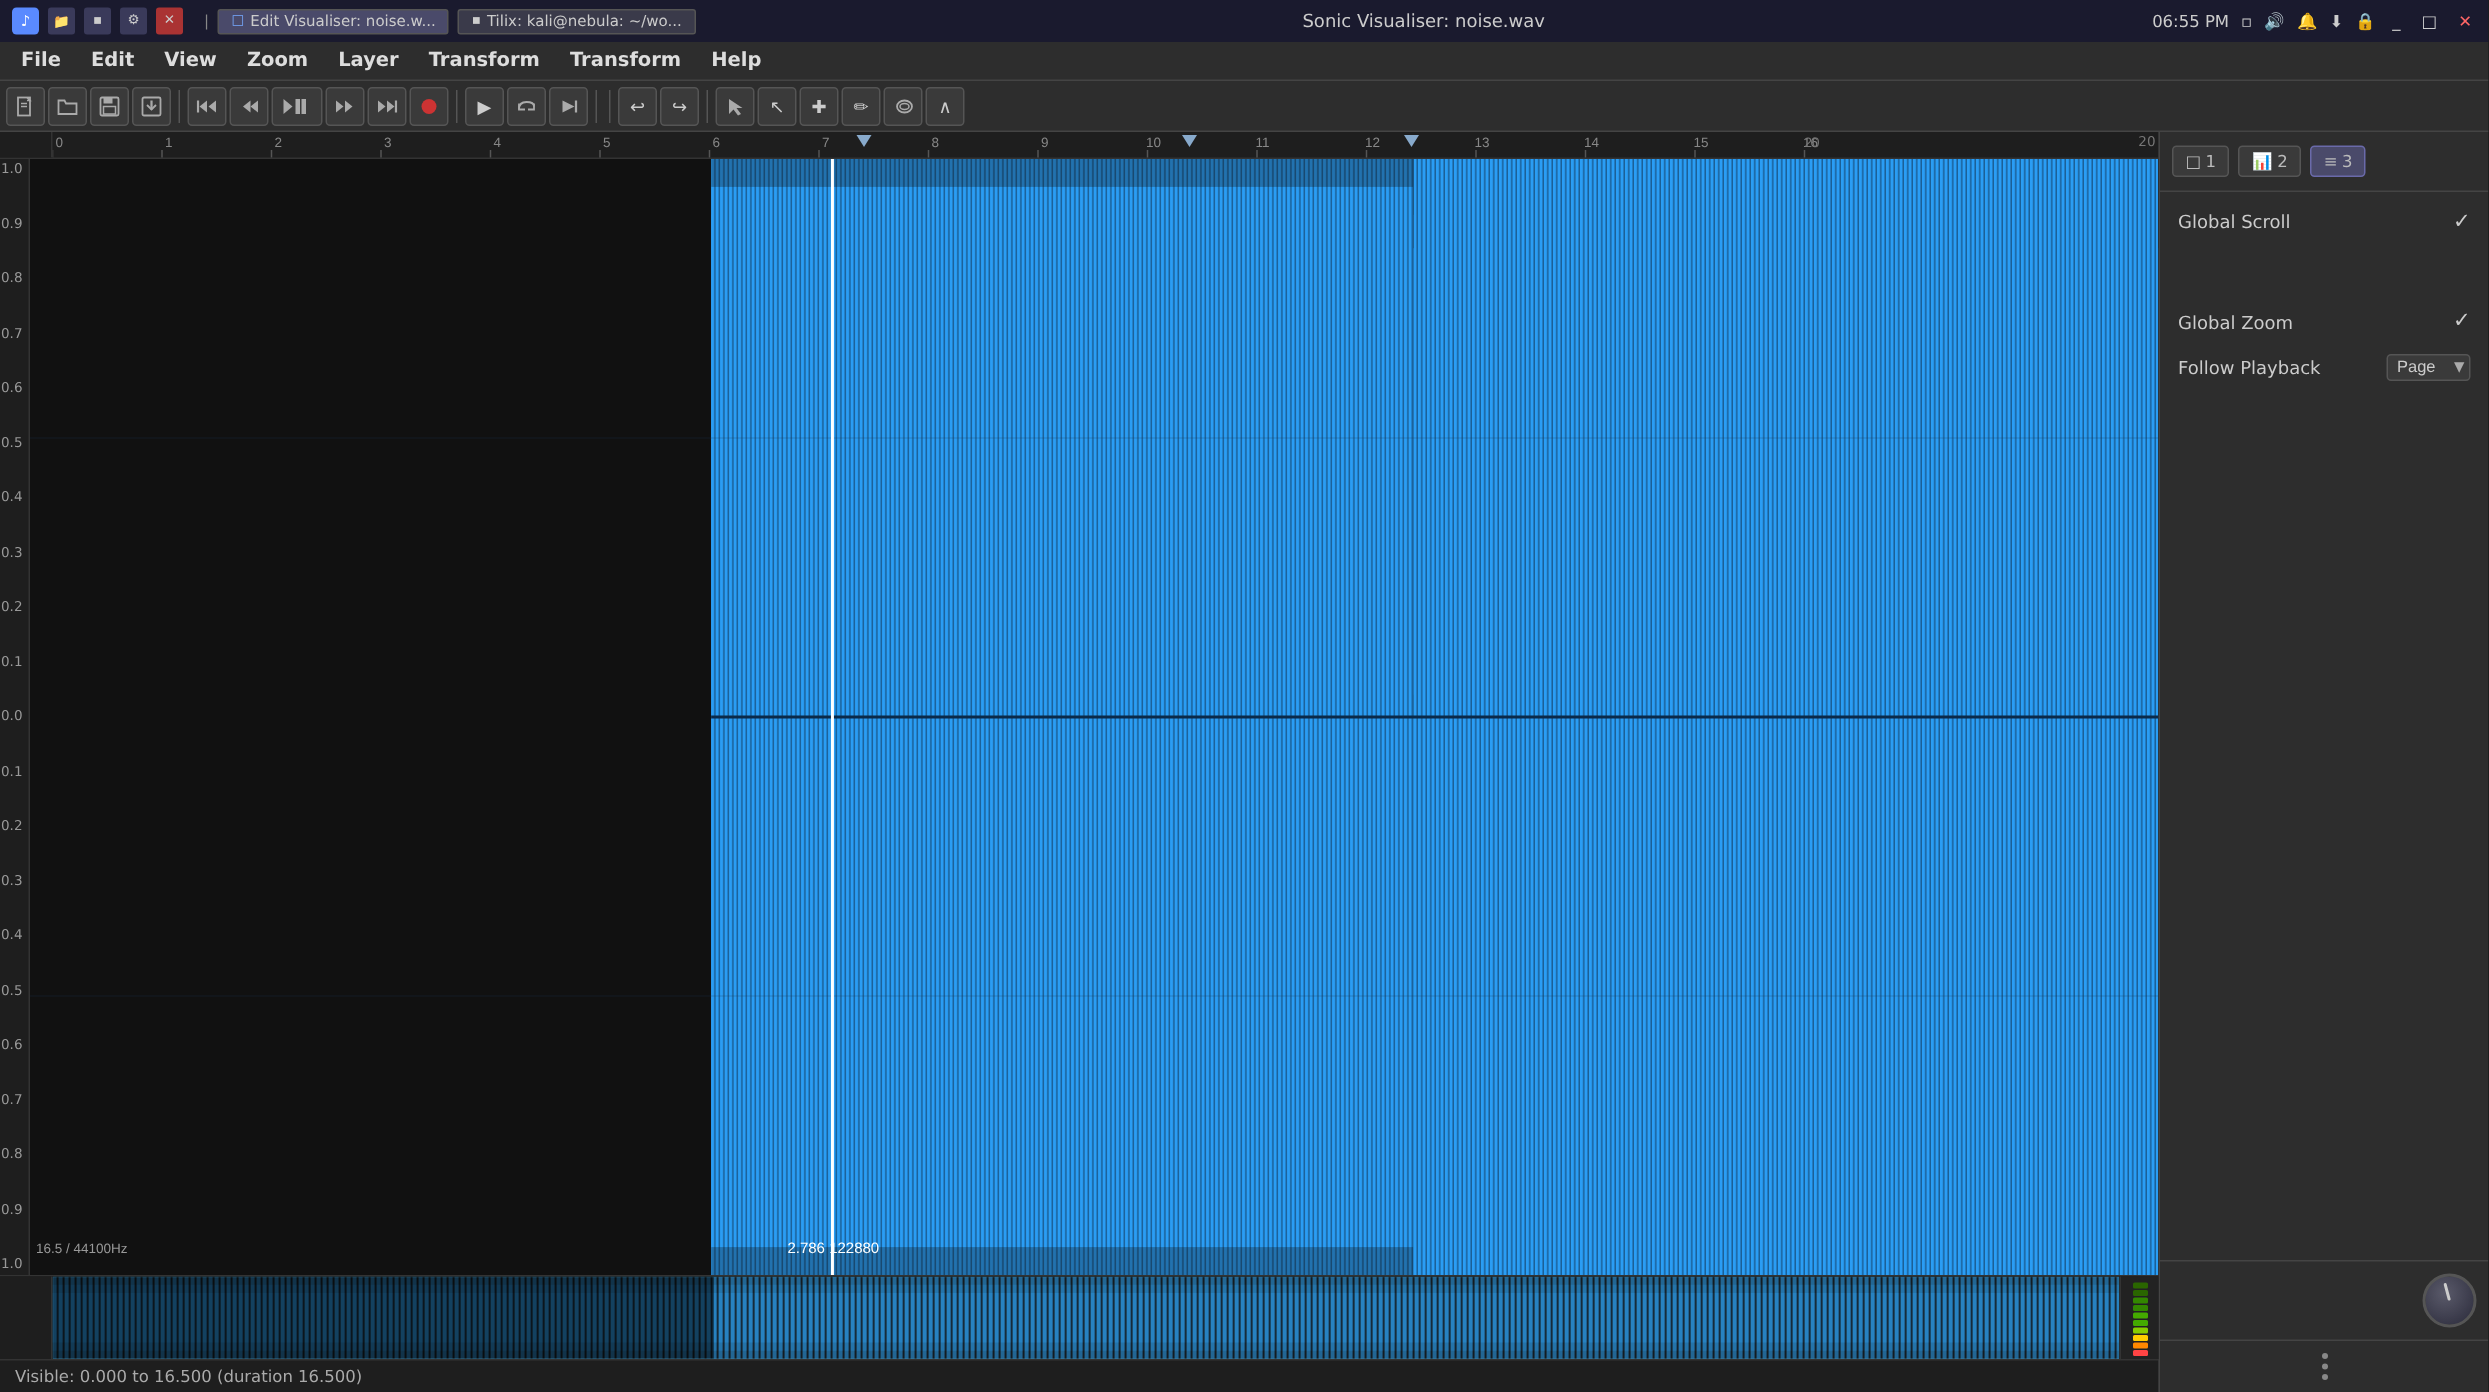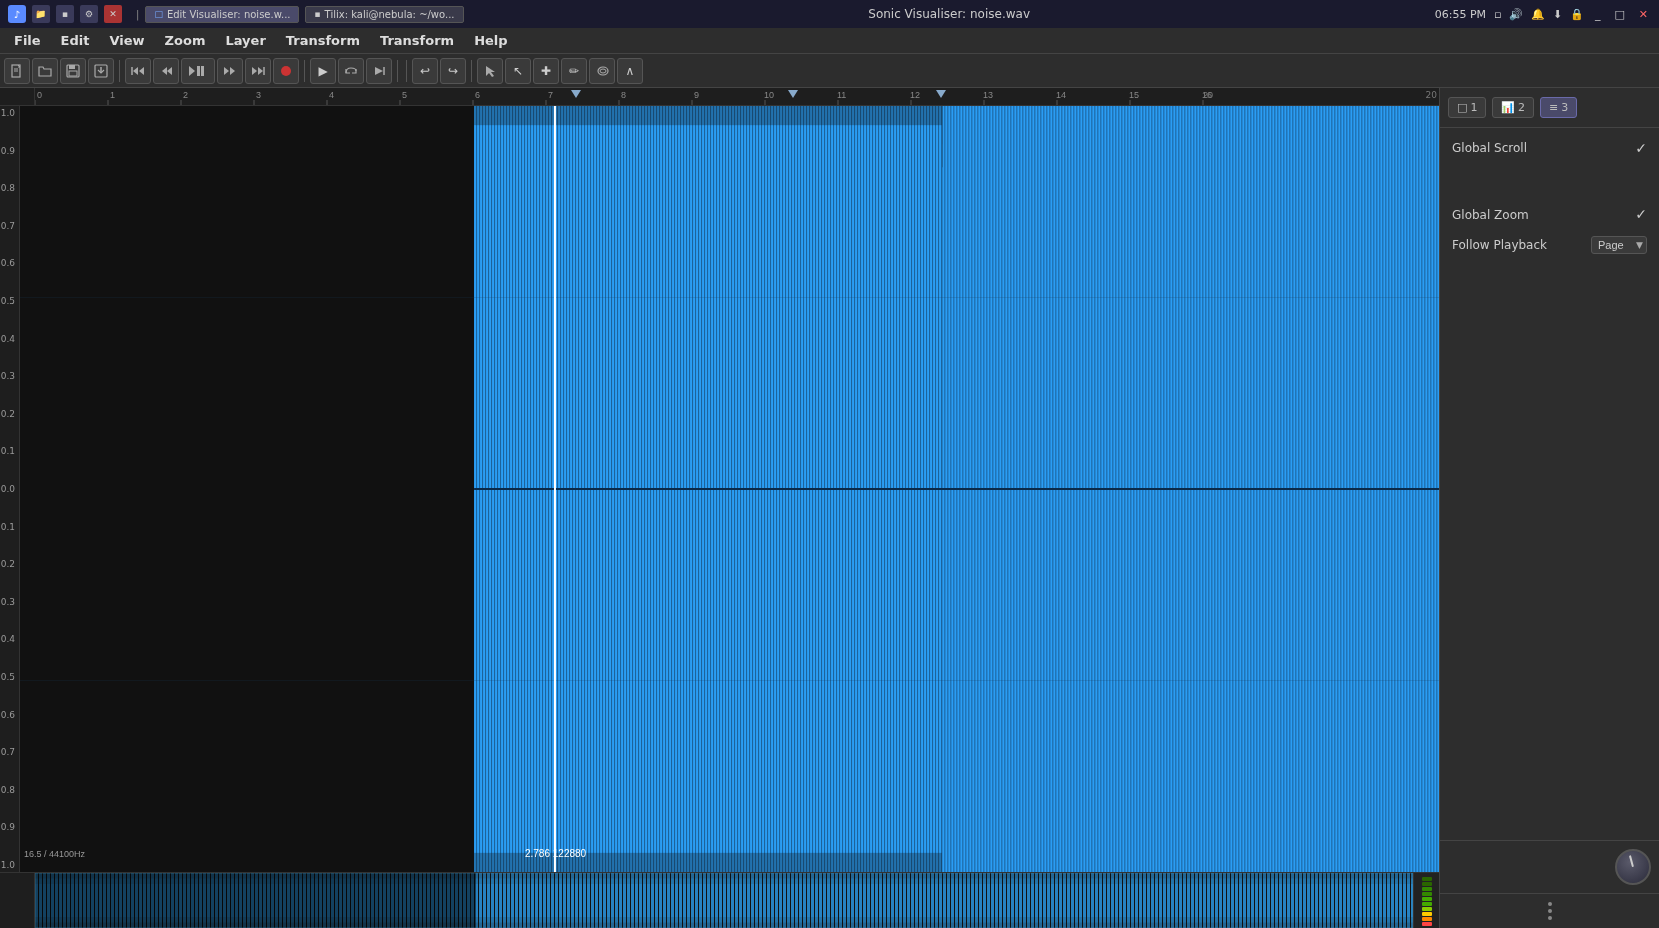--- a/index.html
+++ b/index.html
@@ -605,20 +605,23 @@
           <div style="width:10px;height:4px;background:#338800;border-radius:1px;"></div>
           <div style="width:10px;height:4px;background:#44aa00;border-radius:1px;"></div>
           <div style="width:10px;height:4px;background:#44aa00;border-radius:1px;"></div>
           <div style="width:10px;height:4px;background:#88cc00;border-radius:1px;"></div>
           <div style="width:10px;height:4px;background:#ffcc00;border-radius:1px;"></div>
           <div style="width:10px;height:4px;background:#ff8800;border-radius:1px;"></div>
           <div style="width:10px;height:4px;background:#ff4444;border-radius:1px;"></div>
         </div>
       </div>
 
+      <div id="status-bar" style="height:22px;background:#1e1e1e;display:flex;align-items:center;padding:0 10px;font-size:11px;color:#aaa;border-top:1px solid #333;">
+        <span>Visible: 0.000 to 16.500 (duration 16.500)</span>
+      </div>
     </div>
 
     <div id="right-panel-area" style="width:220px;flex-shrink:0;background:#2d2d2d;border-left:1px solid #444;display:flex;flex-direction:column;">
 
       <div id="layer-tabs" style="display:flex;align-items:center;padding:6px 8px;gap:6px;border-bottom:1px solid #444;height:40px;">
         <div class="layer-tab" style="padding:3px 8px;background:#3a3a3a;border:1px solid #555;border-radius:3px;cursor:pointer;font-size:11px;color:#bbb;display:flex;align-items:center;gap:3px;">
           <span>□</span>
           <span>1</span>
         </div>
         <div class="layer-tab" style="padding:3px 8px;background:#3a3a3a;border:1px solid #555;border-radius:3px;cursor:pointer;font-size:11px;color:#bbb;display:flex;align-items:center;gap:3px;">

